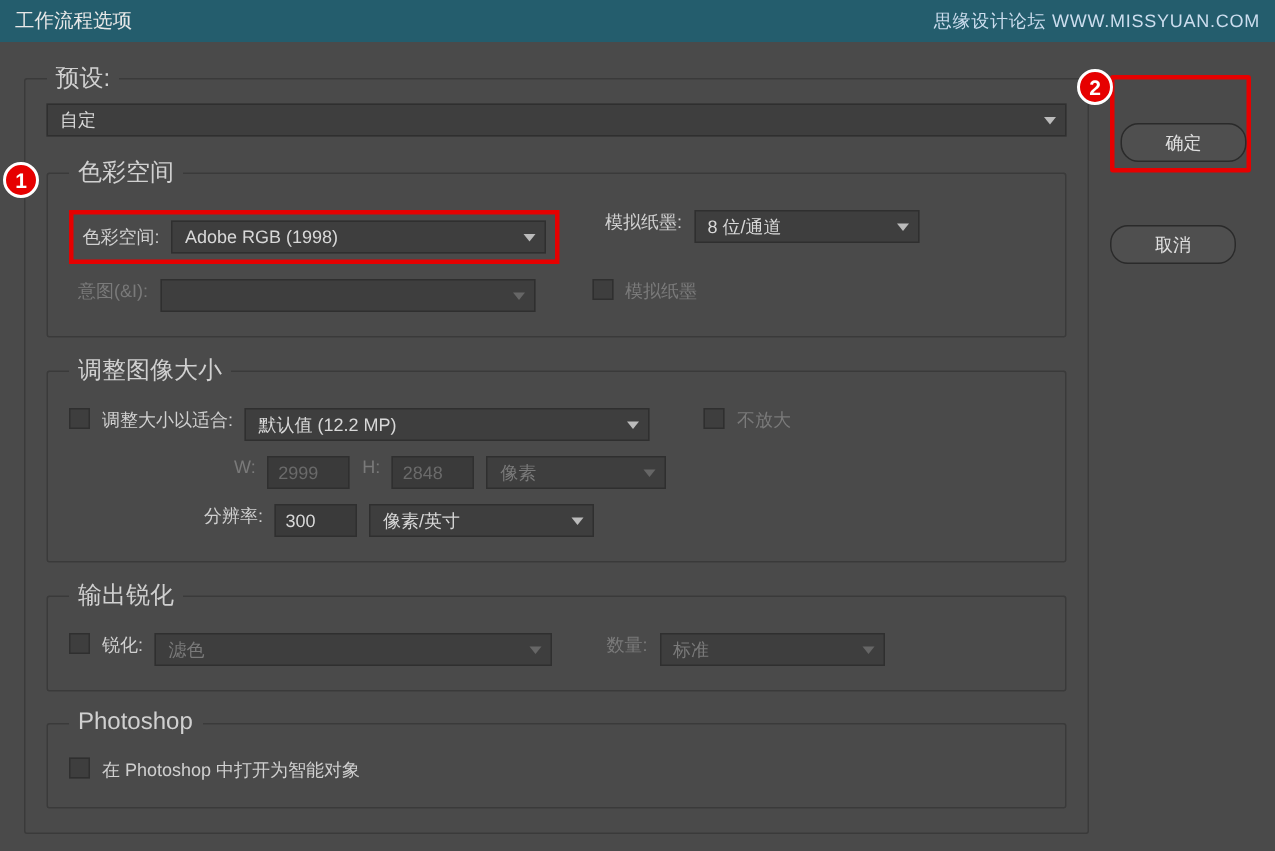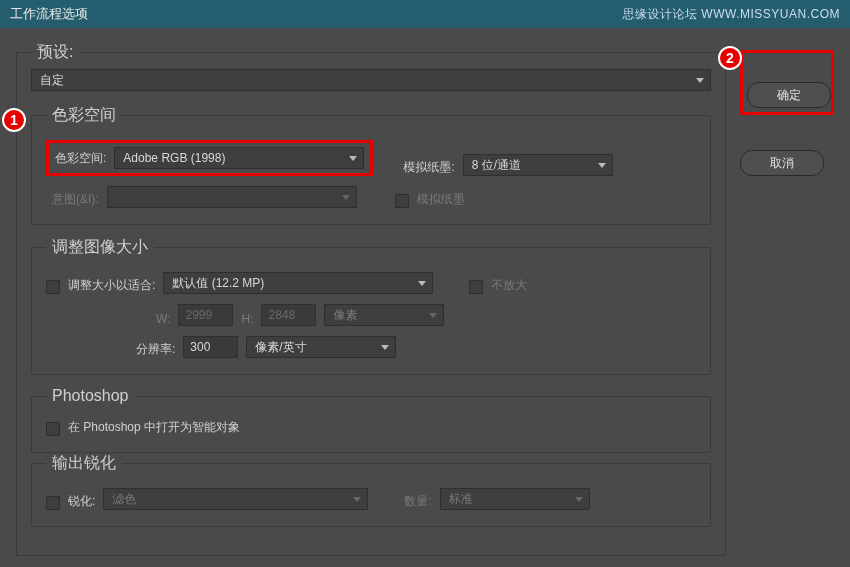--- a/index.html
+++ b/index.html
@@ -30,21 +30,21 @@
     padding: 14px 14px 16px 14px;
     margin-bottom: 14px;
     position: relative;
   }
   legend {
     padding: 0 6px;
     color: #d0d0d0;
     font-size: 16px;
   }
   .row {
-    display: flex; align-items: flex-end; gap: 8px;
+    display: flex; align-items: flex-start; gap: 8px;
     margin-bottom: 10px;
   }
   .row:last-child { margin-bottom: 0; }
   .lbl { color: #d0d0d0; white-space: nowrap; }
   .lbl.dim { color: #7a7a7a; }
 
   .select {
     background: #3e3e3e;
     border: 1px solid #2f2f2f;
     height: 22px;
@@ -210,43 +210,43 @@
             <div class="input" style="width:55px">
                 <span>300</span>
               </div>
             <div class="select" style="width:150px">
               <span>像素/英寸</span>
               <span class="chev"></span>
             </div>
           </div>
         </fieldset>
 
-        <fieldset style="margin-bottom:0">
-          <legend>Photoshop</legend>
-          <div class="row">
-            <span class="checkbox"></span>
-            <span class="lbl">在 Photoshop 中打开为智能对象</span>
-          </div>
-        </fieldset>
-
         <fieldset>
           <legend>输出锐化</legend>
           <div class="row">
             <span class="checkbox"></span>
             <span class="lbl">锐化:</span>
             <div class="select dim" style="width:265px">
               <span>滤色</span>
               <span class="chev dim"></span>
             </div>
             <span style="width:20px"></span>
             <span class="lbl dim">数量:</span>
             <div class="select dim" style="width:150px">
               <span>标准</span>
               <span class="chev dim"></span>
             </div>
+          </div>
+        </fieldset>
+
+        <fieldset style="margin-bottom:0">
+          <legend>Photoshop</legend>
+          <div class="row">
+            <span class="checkbox"></span>
+            <span class="lbl">在 Photoshop 中打开为智能对象</span>
           </div>
         </fieldset>
 
       </div>
     </fieldset>
 
   </div>
 
   <div class="right-col">
     <div class="ann-red-btn">

